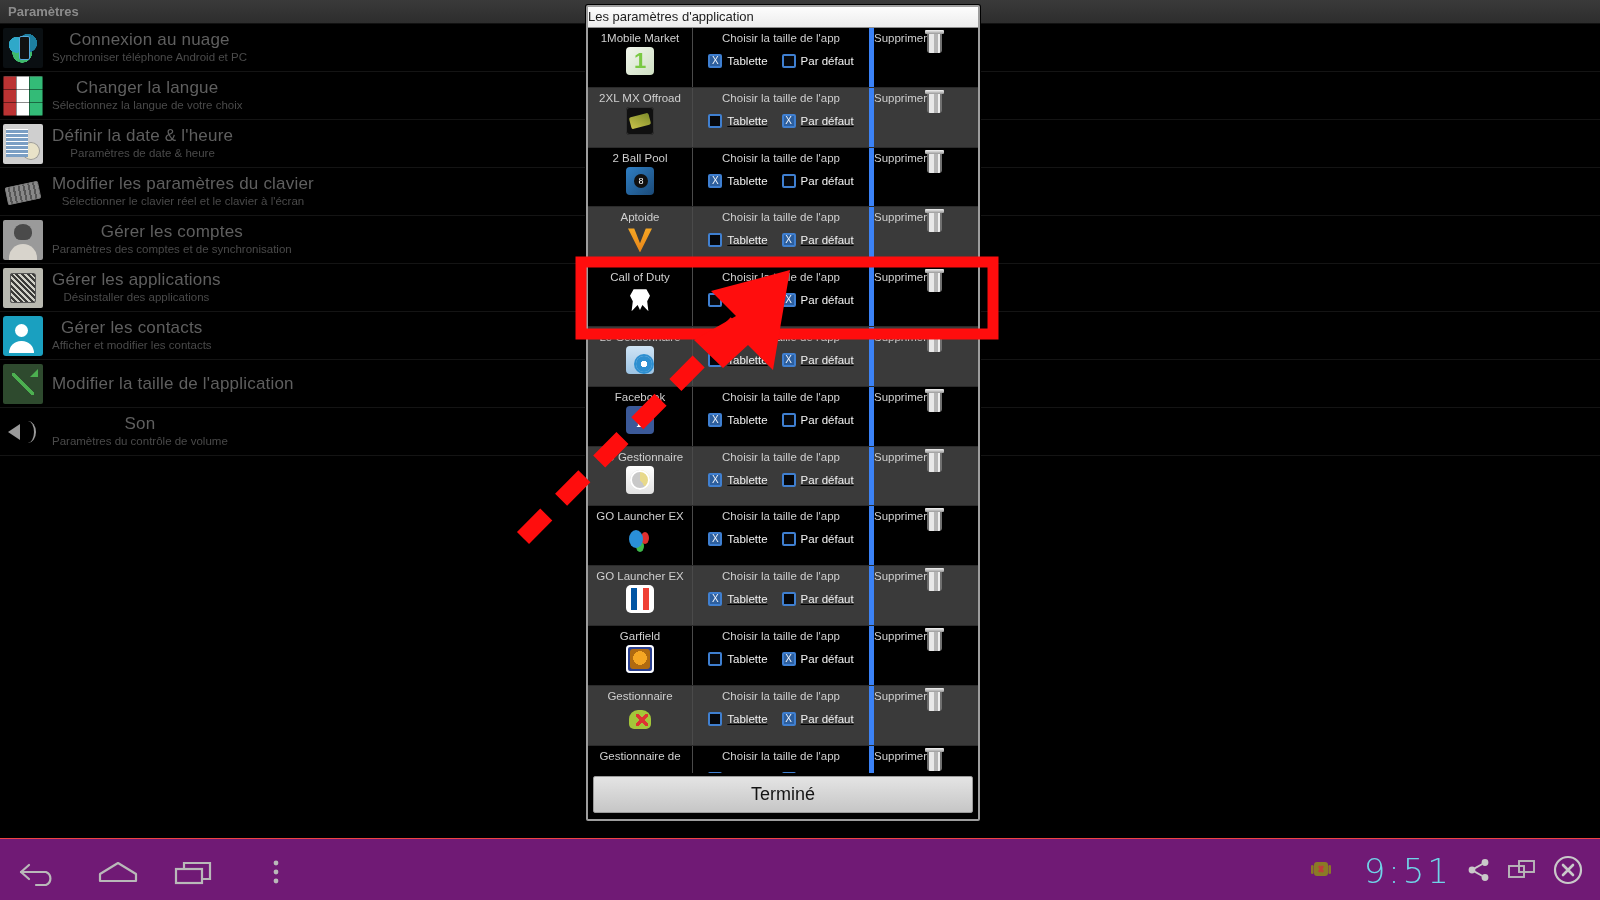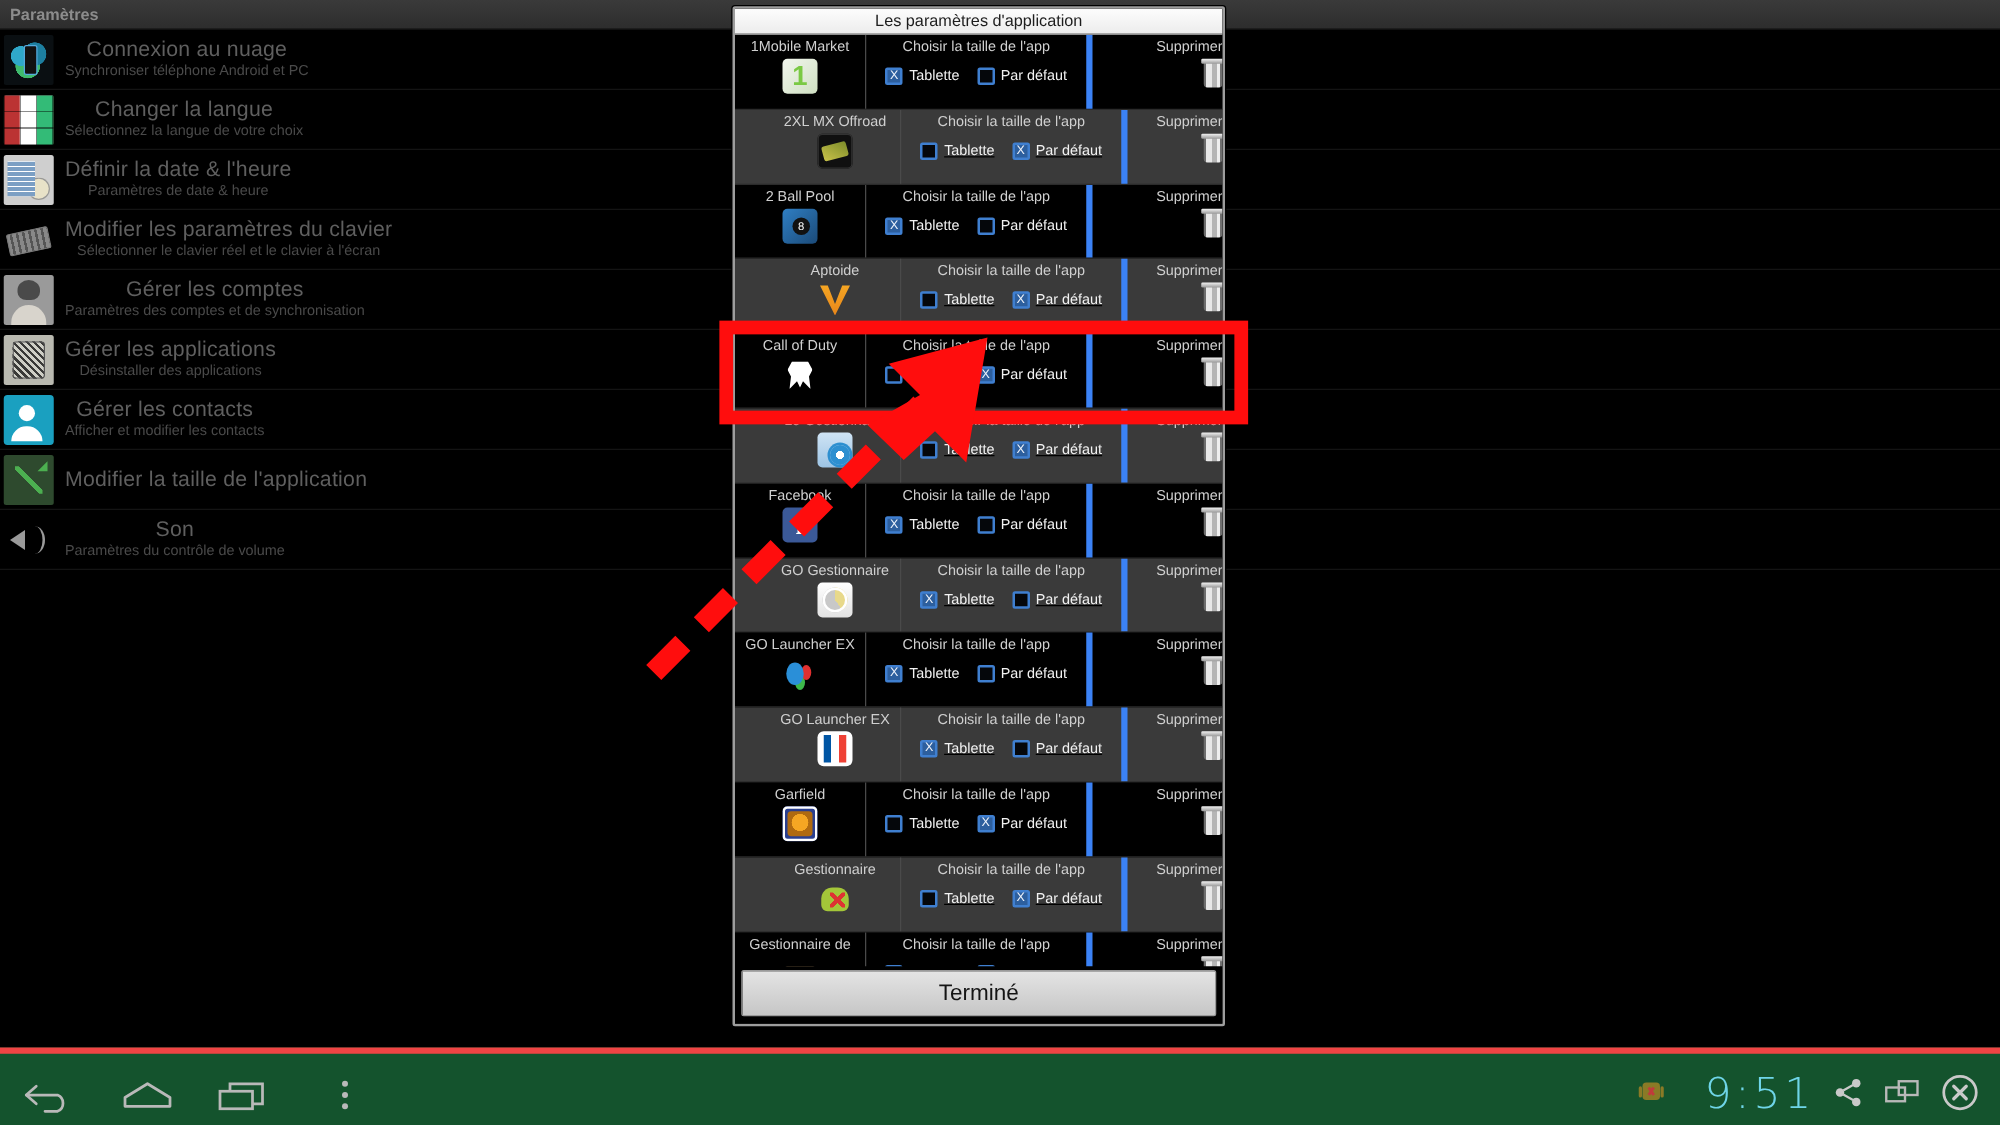--- a/index.html
+++ b/index.html
@@ -85,30 +85,30 @@
   
   #dialog {
     position: absolute; left: 586px; top: 5px; width: 394px; height: 816px;
     background: #000; border: 2px solid #9d9d9d; border-radius: 2px;
     box-shadow: 0 0 0 1px #000;
     overflow: hidden; display: flex; flex-direction: column;
   }
   #dialog-title {
     height: 36px; flex: 0 0 20px;
     background: linear-gradient(to bottom,#fdfdfd,#ececec);
-    color: #1d1d1d; font-size: 13px; text-align: center; line-height: 20px;
+    color: #1d1d1d; font-size: 13px; line-height: 20px;
     border-bottom: 1px solid #8d8d8d;
   }
   #app-list { flex: 1 1 auto; overflow: hidden; position: relative; }
   .app-row {
     position: relative; height: 59.8px; display: flex;
     border-bottom: 1px solid #2b2b2b;
   }
   .app-row.odd  { background: #000000; }
-  .app-row.even { background: #3a3a3a; padding-left: 28px; }
+  .app-row.even { background: #3a3a3a; }
   .col-name {
     width: 105px; flex: 0 0 105px; position: relative;
     border-right: 1px solid #4a4a4a;
     display: flex; flex-direction: column; align-items: center;
   }
   .app-name { font-size: 11.5px; color: #cfcfcf; margin-top: 4px; line-height: 13px; text-align: center; }
   .app-icon { width: 28px; height: 28px; margin-top: 2px; position: relative; border-radius: 4px; }
   .col-size {
     width: 181px; flex: 0 0 181px; position: relative;
     border-right: 5px solid #3b82f6;
@@ -123,21 +123,21 @@
   }
   .cbox.on { background: #2d5f9e; }
   .cbox.on:after {
     content: "X"; position: absolute; left: 0; right: 0; top: -2px;
     font-size: 10px; line-height: 14px; color: #eef3fb; text-align: center;
     font-family: "Liberation Sans", sans-serif;
   }
   .cblabel { font-size: 11.5px; color: #f2f2f2; }
   .col-del {
     flex: 1 1 auto; position: relative;
-    display: flex; flex-direction: column; align-items: flex-end;
+    display: flex; flex-direction: row; align-items: flex-start;
   }
   .del-label { font-size: 11.5px; color: #cfcfcf; margin-top: 4px; line-height: 13px; }
   .trash {
     width: 15px; height: 20px; margin-top: 5px; position: relative;
     background: linear-gradient(to right,#6d6d6d 0 12%,#e8e8e8 12% 45%,#b5b5b5 45% 72%,#efefef 72% 88%,#707070 88%);
     border-radius: 1px 1px 3px 3px;
   }
   .trash:before {
     content:""; position:absolute; left:-2px; top:-3px; width:19px; height:4px;
     background: linear-gradient(to bottom,#f2f2f2,#9a9a9a); border-radius:1px;
@@ -192,21 +192,21 @@
   .ai-gestde{background:transparent;}
   .ai-gestde:after{content:"";position:absolute;left:2px;top:8px;width:24px;height:12px;border-radius:2px;
       background:linear-gradient(#caa472,#8a6b42);}
 
   
   #annotation { position: absolute; inset: 0; pointer-events: none; }
 
   
   #systembar {
     position: absolute; left: 0; bottom: 0; width: 1600px; height: 62px;
-    background: #14532d; border-top: 5px solid #ef4444;
+    background: #701a75; border-top: 1px solid #ef4444;
   }
   .navbtn { position: absolute; top: 14px; width: 60px; height: 36px; }
   .clock {
     position: absolute; right: 148px; top: 12px;
     font-size: 34px; color: #6fd5e8; letter-spacing: 3px;
     font-family: "DejaVu Sans", sans-serif; font-weight: 300;
   }
 </style>
 </head>
 <body>

